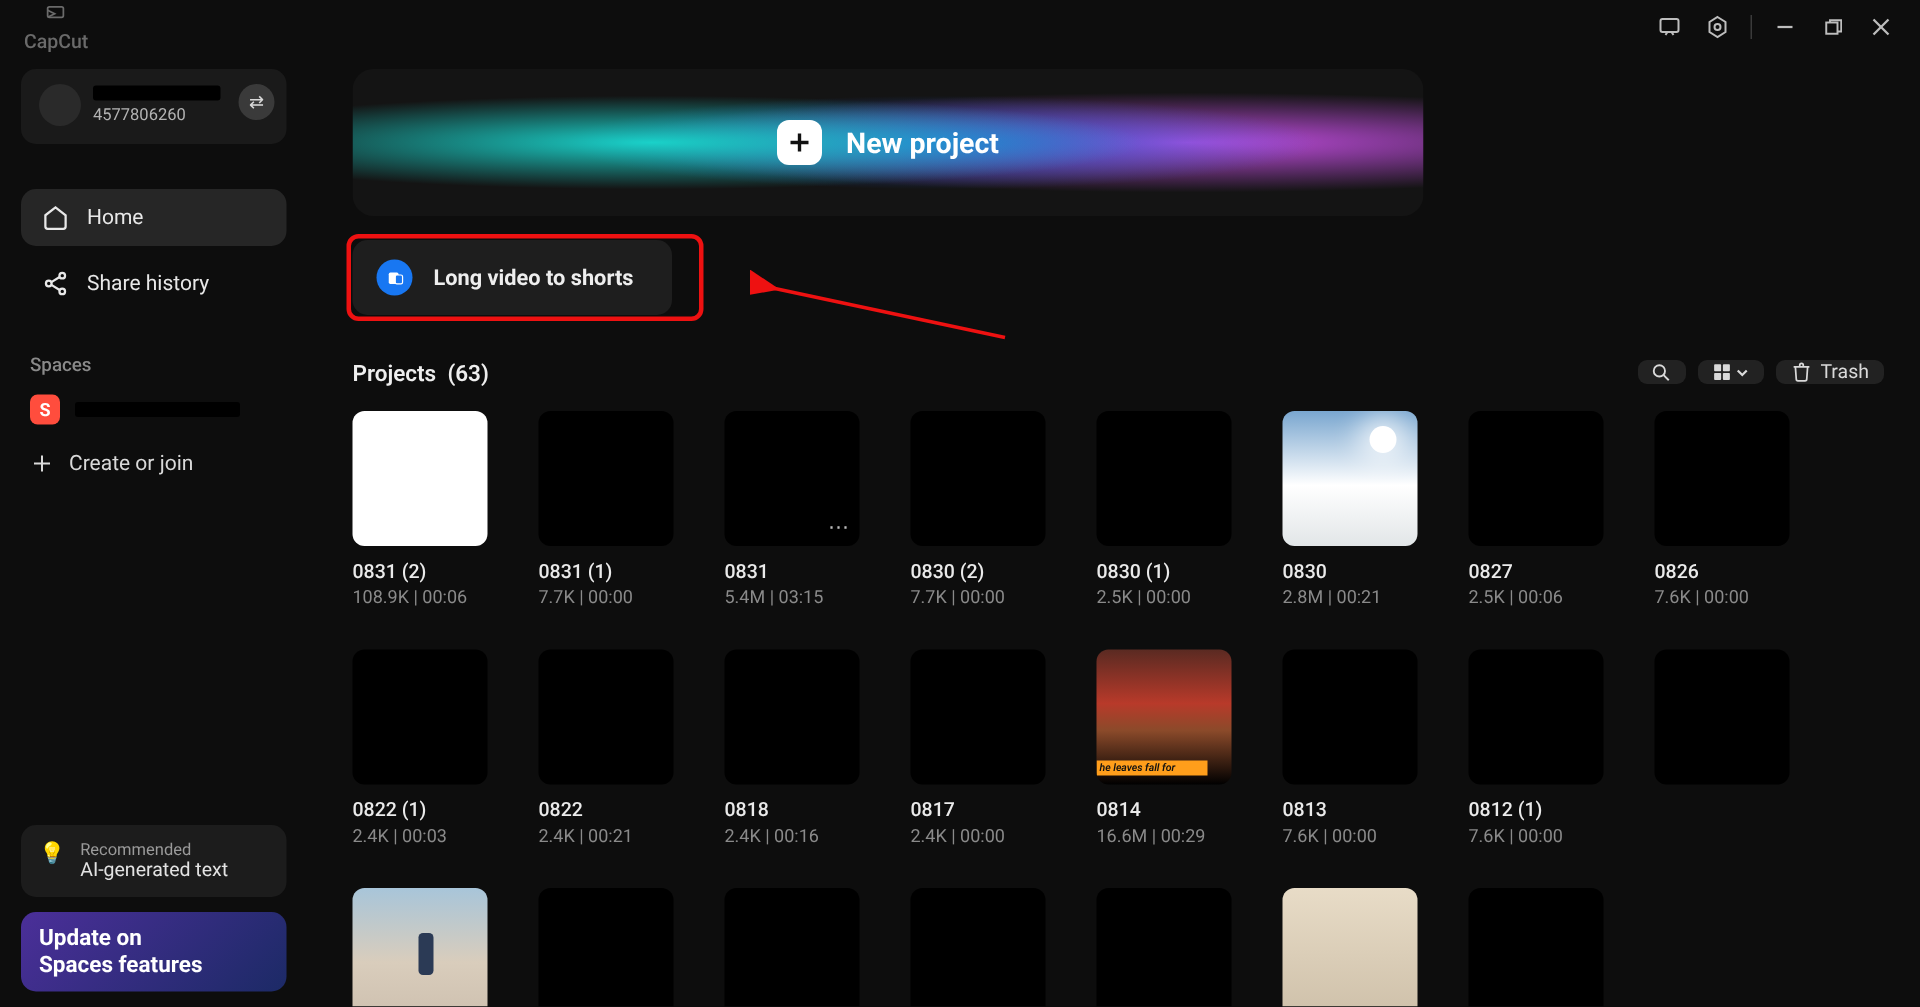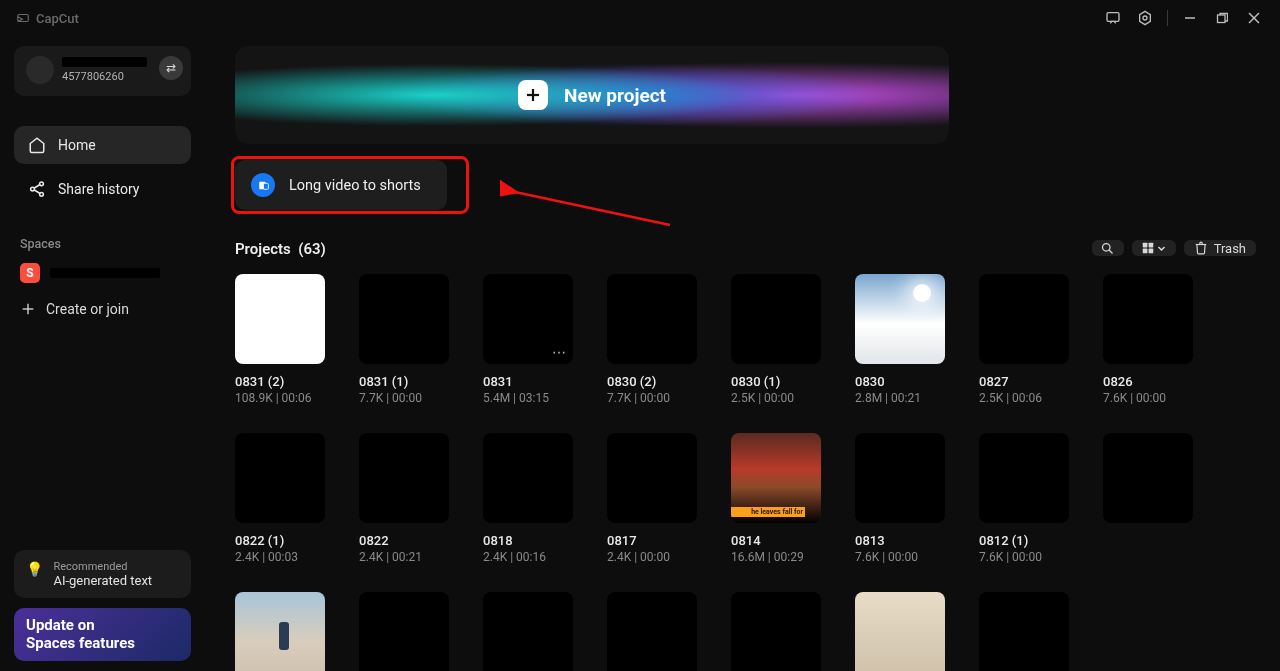--- a/index.html
+++ b/index.html
@@ -1,19 +1,19 @@
 <!DOCTYPE html>
 <html><head>
 <meta charset="utf-8">
 <style>
 * { margin: 0; padding: 0; box-sizing: border-box; font-family: -apple-system, BlinkMacSystemFont, "Segoe UI", Roboto, sans-serif; }
 body { background: #0d0d0d; color: #e8e8e8; width: 1280px; height: 671px; overflow: hidden; position: relative; }
 
 .titlebar { height: 36px; display: flex; align-items: center; justify-content: space-between; padding: 0 12px 0 16px; }
-.brand { display: flex; align-items: center; gap: 6px; color: #6a6a6a; font-size: 13px; font-weight: 500; }
+.brand { display: flex; align-items: center; gap: 6px; color: #6a6a6a; font-size: 13px; font-weight: 500; flex-direction: column; }
 .brand-logo { width: 14px; height: 14px; }
 .win-controls { display: flex; align-items: center; gap: 4px; }
 .win-btn { width: 28px; height: 28px; display: flex; align-items: center; justify-content: center; color: #bdbdbd; cursor: pointer; border-radius: 4px; }
 .win-sep { width: 1px; height: 16px; background: #3a3a3a; margin: 0 4px; }
 
 .layout { display: flex; height: calc(100% - 36px); }
 
 .sidebar { width: 205px; padding: 10px 14px; display: flex; flex-direction: column; }
 .profile-card { background: #1a1a1a; border-radius: 10px; padding: 10px 12px 12px; position: relative; margin-bottom: 10px; }
 .profile-top { display: flex; align-items: center; gap: 8px; }
@@ -48,39 +48,39 @@
   background: radial-gradient(ellipse at 28% 50%, #1ad1c9 0%, rgba(26,209,201,0) 45%),
               radial-gradient(ellipse at 55% 50%, #2a5dd4 0%, rgba(42,93,212,0) 45%),
               radial-gradient(ellipse at 78% 50%, #c24de0 0%, rgba(194,77,224,0) 48%),
               #141414; }
 .hero-plus { width: 30px; height: 30px; border-radius: 8px; background: #fff; display: flex; align-items: center; justify-content: center; color: #111; }
 .hero-text { font-size: 19px; font-weight: 700; color: #fff; }
 
 .pill-row { margin-top: 16px; position: relative; }
 .pill { display: inline-flex; align-items: center; gap: 14px; height: 50px; padding: 0 26px 0 16px; border-radius: 10px; background: #1e1e1e; cursor: pointer; }
 .pill-icon { width: 24px; height: 24px; border-radius: 50%; background: #1877f2; display: flex; align-items: center; justify-content: center; }
-.pill-text { font-size: 14.5px; font-weight: 400; color: #eee; }
+.pill-text { font-size: 14.5px; font-weight: 700; color: #eee; }
 .highlight-box { position: absolute; left: -4px; top: -4px; width: 238px; height: 58px; border: 3px solid #e11; border-radius: 8px; pointer-events: none; }
 .annotation-arrow { position: absolute; left: 500px; top: 180px; pointer-events: none; }
 
 .projects-head { display: flex; align-items: flex-start; justify-content: space-between; margin-top: 30px; }
 .projects-title { font-size: 15px; font-weight: 600; color: #eee; }
 .head-tools { display: flex; gap: 8px; }
 .tool-btn { height: 16px; border-radius: 6px; background: #222; display: flex; align-items: center; justify-content: center; padding: 0 10px; color: #d9d9d9; font-size: 13px; cursor: pointer; gap: 6px; }
 .tool-btn.icononly { width: 32px; padding: 0; }
 .tool-btn.viewbtn { width: 44px; padding: 0; gap: 2px; }
 
 .grid { display: grid; grid-template-columns: repeat(7, 90px); column-gap: 34px; row-gap: 28px; margin-top: 16px; }
 .card { width: 90px; cursor: pointer; }
 .thumb { width: 90px; height: 90px; border-radius: 8px; background: #000; position: relative; overflow: hidden; }
 .thumb.white { background: #fff; }
 .thumb.clouds { background: linear-gradient(#79a6cf 0%, #fff 55%, #e2e6e8 100%); }
 .thumb.clouds::after { content:''; position:absolute; top:10px; right:14px; width:18px; height:18px; border-radius:50%; background:#fff; box-shadow:0 0 18px 8px rgba(255,255,255,.7);}
 .thumb.guitar { background: linear-gradient(#5a2a22 0%, #b83a2a 40%, #8b4a2a 60%, #000 100%); }
-.guitar-caption { position:absolute; left:0; bottom:6px; right:16px; background:#ff9e1b; color:#111; font-size:7px; padding:1px 2px; text-align:right; font-weight:600; }
+.guitar-caption { position:absolute; left:0; bottom:6px; right:16px; background:#ff9e1b; color:#111; font-size:7px; padding:1px 2px; text-align:left; font-weight:600;font-style:italic; }
 .thumb.beach { background: linear-gradient(#a8c5d9 0%, #d9cdbc 55%, #cdbfae 100%); }
 .beach-figure { position:absolute; left:44px; top:30px; width:10px; height:28px; background:#2b3a55; border-radius:3px; }
 .thumb.office { background: linear-gradient(#e8dcc7, #cdbfa8); }
 .card-title { margin-top: 10px; font-size: 13px; color: #eaeaea; font-weight: 500; white-space: nowrap; overflow: hidden; text-overflow: ellipsis; }
 .card-meta { margin-top: 2px; font-size: 12px; color: #8a8a8a; white-space: nowrap; }
 .ellipsis-dot { position:absolute; right:6px; bottom:4px; color:#bbb; font-size:14px; letter-spacing:1px; }
 </style>
 </head>
 <body>
 

